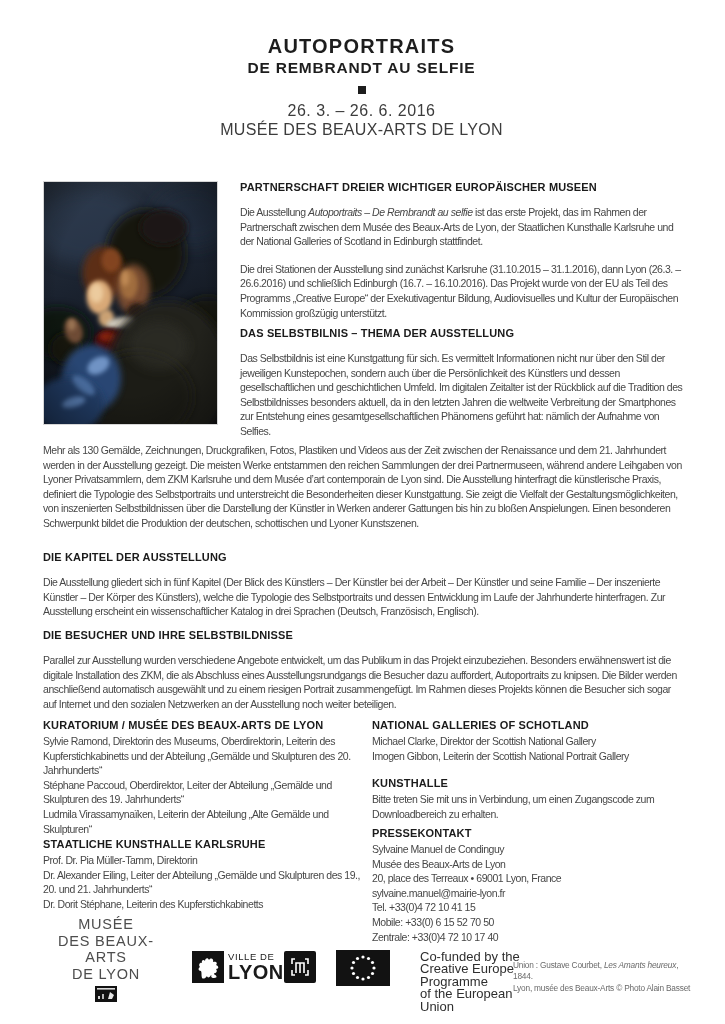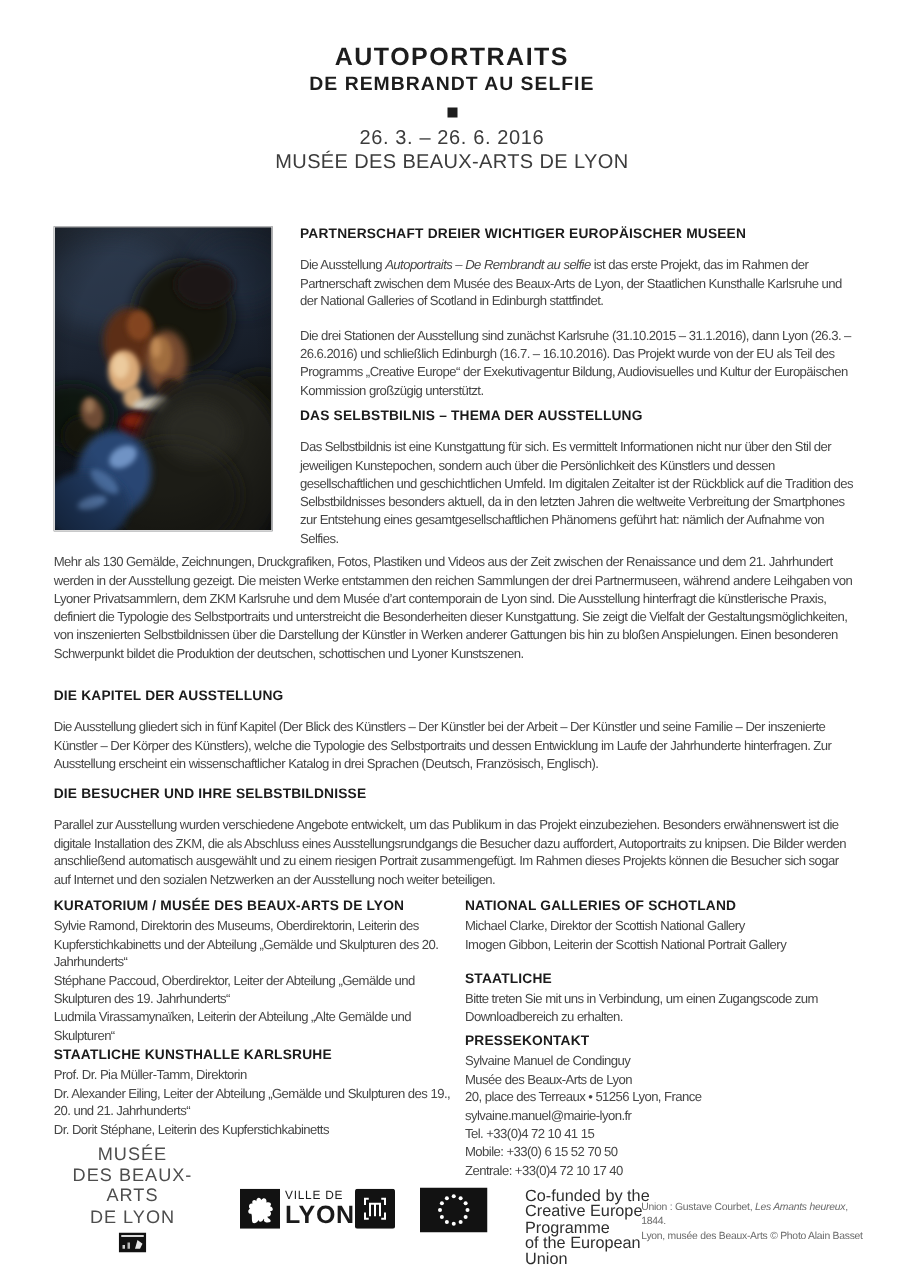--- a/index.html
+++ b/index.html
@@ -166,29 +166,29 @@
     <div class="entry">Dr. Dorit Stéphane, Leiterin des Kupferstichkabinetts</div>
   </section>
 
   <section class="abs col-galleries bodytxt">
     <h2 class="h-sec tight">NATIONAL GALLERIES OF SCHOTLAND</h2>
     <div class="entry">Michael Clarke, Direktor der Scottish National Gallery</div>
     <div class="entry">Imogen Gibbon, Leiterin der Scottish National Portrait Gallery</div>
   </section>
 
   <section class="abs col-pressefotos bodytxt">
-    <h2 class="h-sec tight">STAATLICHE</h2>
+    <h2 class="h-sec tight">KUNSTHALLE</h2>
     <div>Bitte treten Sie mit uns in Verbindung, um einen Zugangscode zum Downloadbereich zu erhalten.</div>
   </section>
 
   <section class="abs col-pressekontakt bodytxt">
     <h2 class="h-sec tight">PRESSEKONTAKT</h2>
     <div>Sylvaine Manuel de Condinguy</div>
     <div>Musée des Beaux-Arts de Lyon</div>
-    <div>20, place des Terreaux • 51256 Lyon, France</div>
+    <div>20, place des Terreaux • 69001 Lyon, France</div>
     <div>sylvaine.manuel@mairie-lyon.fr</div>
     <div>Tel. +33(0)4 72 10 41 15</div>
     <div>Mobile: +33(0) 6 15 52 70 50</div>
     <div>Zentrale: +33(0)4 72 10 17 40</div>
   </section>
 
   <div class="abs mba-logo">
     <div>MUSÉE</div>
     <div>DES BEAUX-ARTS</div>
     <div>DE LYON</div>

